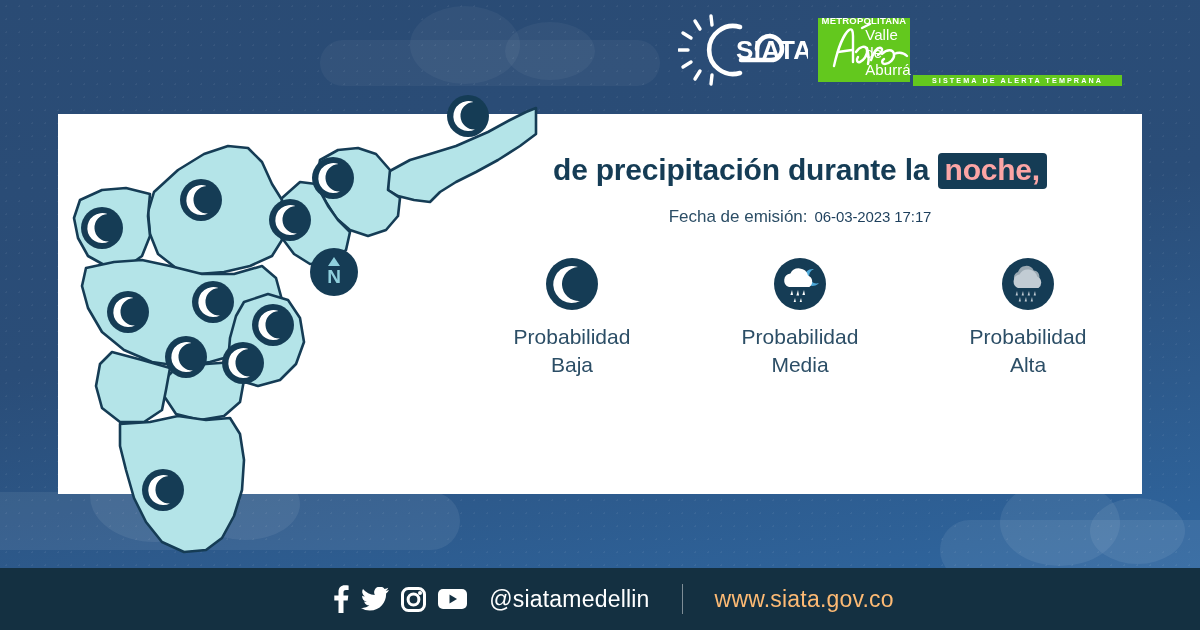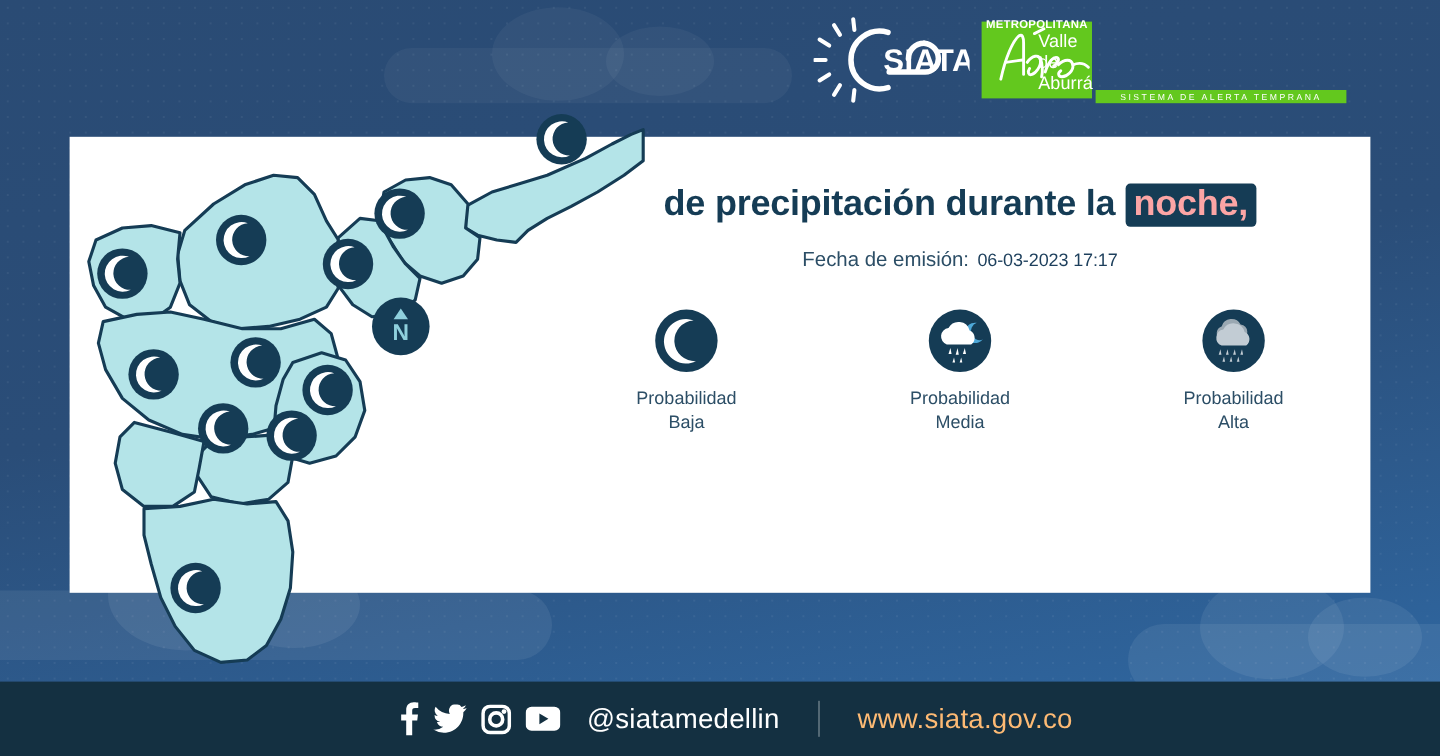--- a/index.html
+++ b/index.html
@@ -58,21 +58,21 @@
     color:#fff; font-size:9.5px; font-weight:bold; letter-spacing:.2px; line-height:1.05;
   }
   .area-sub2 {
     color:#fff; font-size:15px; line-height:1.15; letter-spacing:.1px;margin-left:48px;
   }
   .tagline-bar {
     width:209px; height:11px; background:#63c81e;
     display:flex; align-items:center; justify-content:center;
   }
   .tagline-bar span {
-    color:#fff; font-size:7.2px; font-weight:normal; letter-spacing:2.1px;
+    color:#fff; font-size:7.2px; font-weight:bold; letter-spacing:2.1px;
     white-space:nowrap;
   }
 
   
   #card {
     position:absolute; left:58px; top:114px; width:1084px; height:380px;
     background:#fff; z-index:3;
   }
 
   
@@ -100,21 +100,21 @@
   }
   #issue-date { font-size:15px; color:#1d3f5c; letter-spacing:-.1px; }
 
   
   #legend {
     margin-top:30px; display:flex; justify-content:center; gap:58px;
   }
   .leg-item { width:170px; display:flex; flex-direction:column; align-items:center; }
   .leg-icon { width:54px; height:54px; }
   .leg-label {
-    margin-top:12px; color:#2c4e66; font-size:15px; line-height:1.35;
+    margin-top:12px; color:#2c4e66; font-size:21px; line-height:1.35;
     white-space:pre-line;
   }
 
   
   #footer {
     position:absolute; left:0; bottom:0; width:1200px; height:62px;
     background:#143041; z-index:7;
     display:flex; align-items:center; justify-content:center; gap:22px;padding-left:26px;
   }
   #social-icons { display:flex; align-items:center; gap:12px; }

